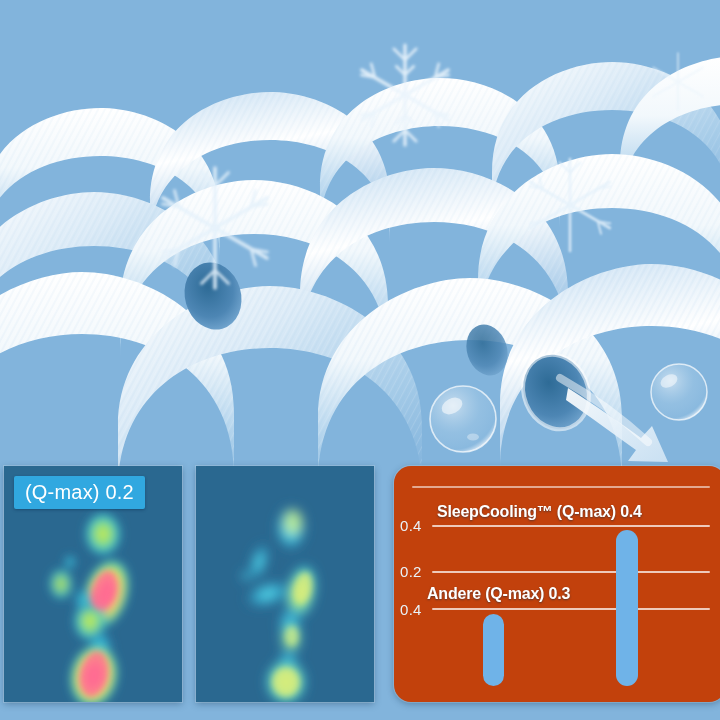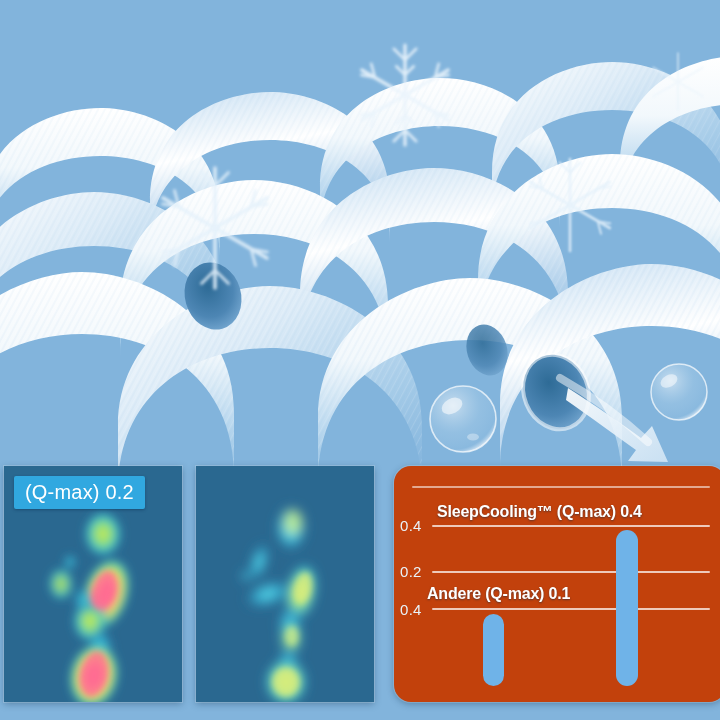--- a/index.html
+++ b/index.html
@@ -367,20 +367,20 @@
           <div class="gridline" style="left:38px;top:105px;width:278px;"></div>
           <div class="ytick" style="left:6px;top:98px;">0.2</div>
 
           <div class="gridline" style="left:38px;top:142px;width:278px;"></div>
           <div class="ytick" style="left:6px;top:136px;">0.4</div>
 
           <div class="bar" style="left:89px;top:148px;width:21px;height:72px;"></div>
           <div class="bar" style="left:222px;top:64px;width:22px;height:156px;"></div>
 
           <div class="serieslabel" style="left:43px;top:38px;">SleepCooling™ (Q-max) 0.4</div>
-          <div class="serieslabel" style="left:33px;top:120px;">Andere (Q-max) 0.1</div>
+          <div class="serieslabel" style="left:33px;top:120px;">Andere (Q-max) 0.3</div>
 
         </div>
       </div>
     </div>
 
   </div>
 </div>
 
 </body></html>

